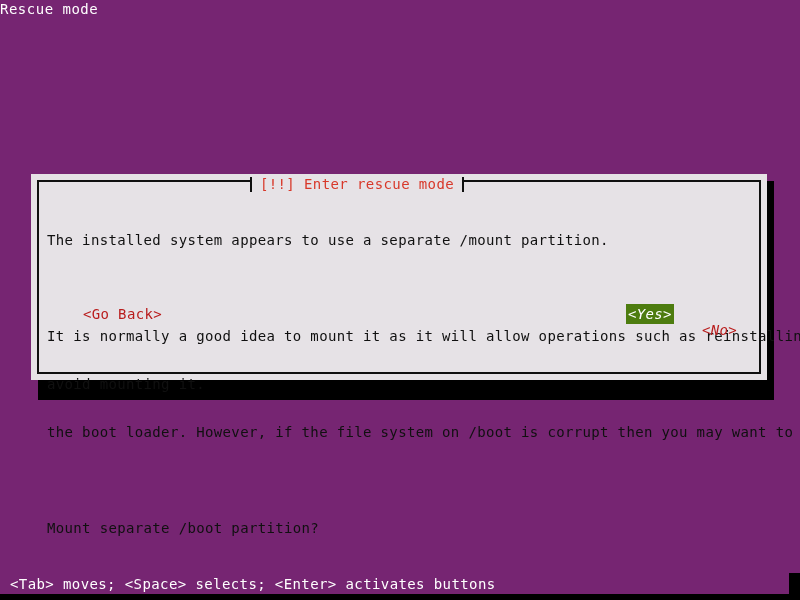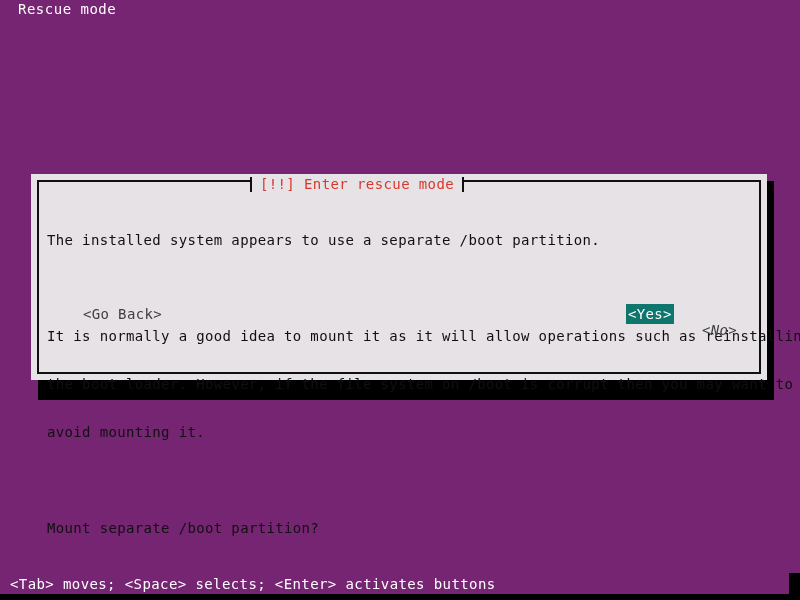--- a/index.html
+++ b/index.html
@@ -19,21 +19,21 @@
   .screen-header {
     position: absolute;
     left: 0;
     top: 0;
     width: 800px;
     height: 19px;
     color: #ffffff;
     font-size: 14px;
     line-height: 19px;
     letter-spacing: 0.5px;
-    padding-left: 18px;
+    padding-left: 0;
     box-sizing: border-box;
     white-space: pre;
   }
 
   
   .dialog-shadow {
     position: absolute;
     left: 38px;
     top: 181px;
     width: 736px;
@@ -118,30 +118,31 @@
     left: 16px;
     top: 130px;
     width: 706px;
     height: 20px;
   }
   .btn {
     position: absolute;
     font-size: 14px;
     line-height: 18px;
     letter-spacing: 0.35px;
-    color: #404040;
+    color: #b91c1c;
     white-space: pre;
     padding: 1px 2px;
   }
   .btn-goback { left: 34px; top: 0; }
   .btn-yes {
     left: 579px;
     top: 0;
-    background: #0f766e;
+    background: #4d7c0f;
     color: #ffffff;
+    font-style: italic;
   }
   .btn-no { left: 653px; top: 16px; font-style: italic; }
 
   
   .footer {
     position: absolute;
     left: 0;
     top: 575px;
     width: 800px;
     height: 19px;
@@ -184,29 +185,29 @@
   <div class="title-row">
     <div class="title-tick"></div>
     <div class="title-gap">
       <span class="title-text">[!!] Enter rescue mode</span>
     </div>
     <div class="title-tick"></div>
   </div>
 
   <div class="body-area">
     <div class="para">
-      <div class="para-line">The installed system appears to use a separate /boot partition.</div>
+      <div class="para-line">The installed system appears to use a separate /mount partition.</div>
     </div>
 
     <div class="spacer-8"></div>
 
     <div class="para">
       <div class="para-line">It is normally a good idea to mount it as it will allow operations such as reinstalling</div>
+      <div class="para-line">avoid mounting it.</div>
       <div class="para-line">the boot loader. However, if the file system on /boot is corrupt then you may want to</div>
-      <div class="para-line">avoid mounting it.</div>
     </div>
 
     <div class="spacer-8"></div>
 
     <div class="para">
       <div class="para-line">Mount separate /boot partition?</div>
     </div>
   </div>
 
   <div class="button-row">

